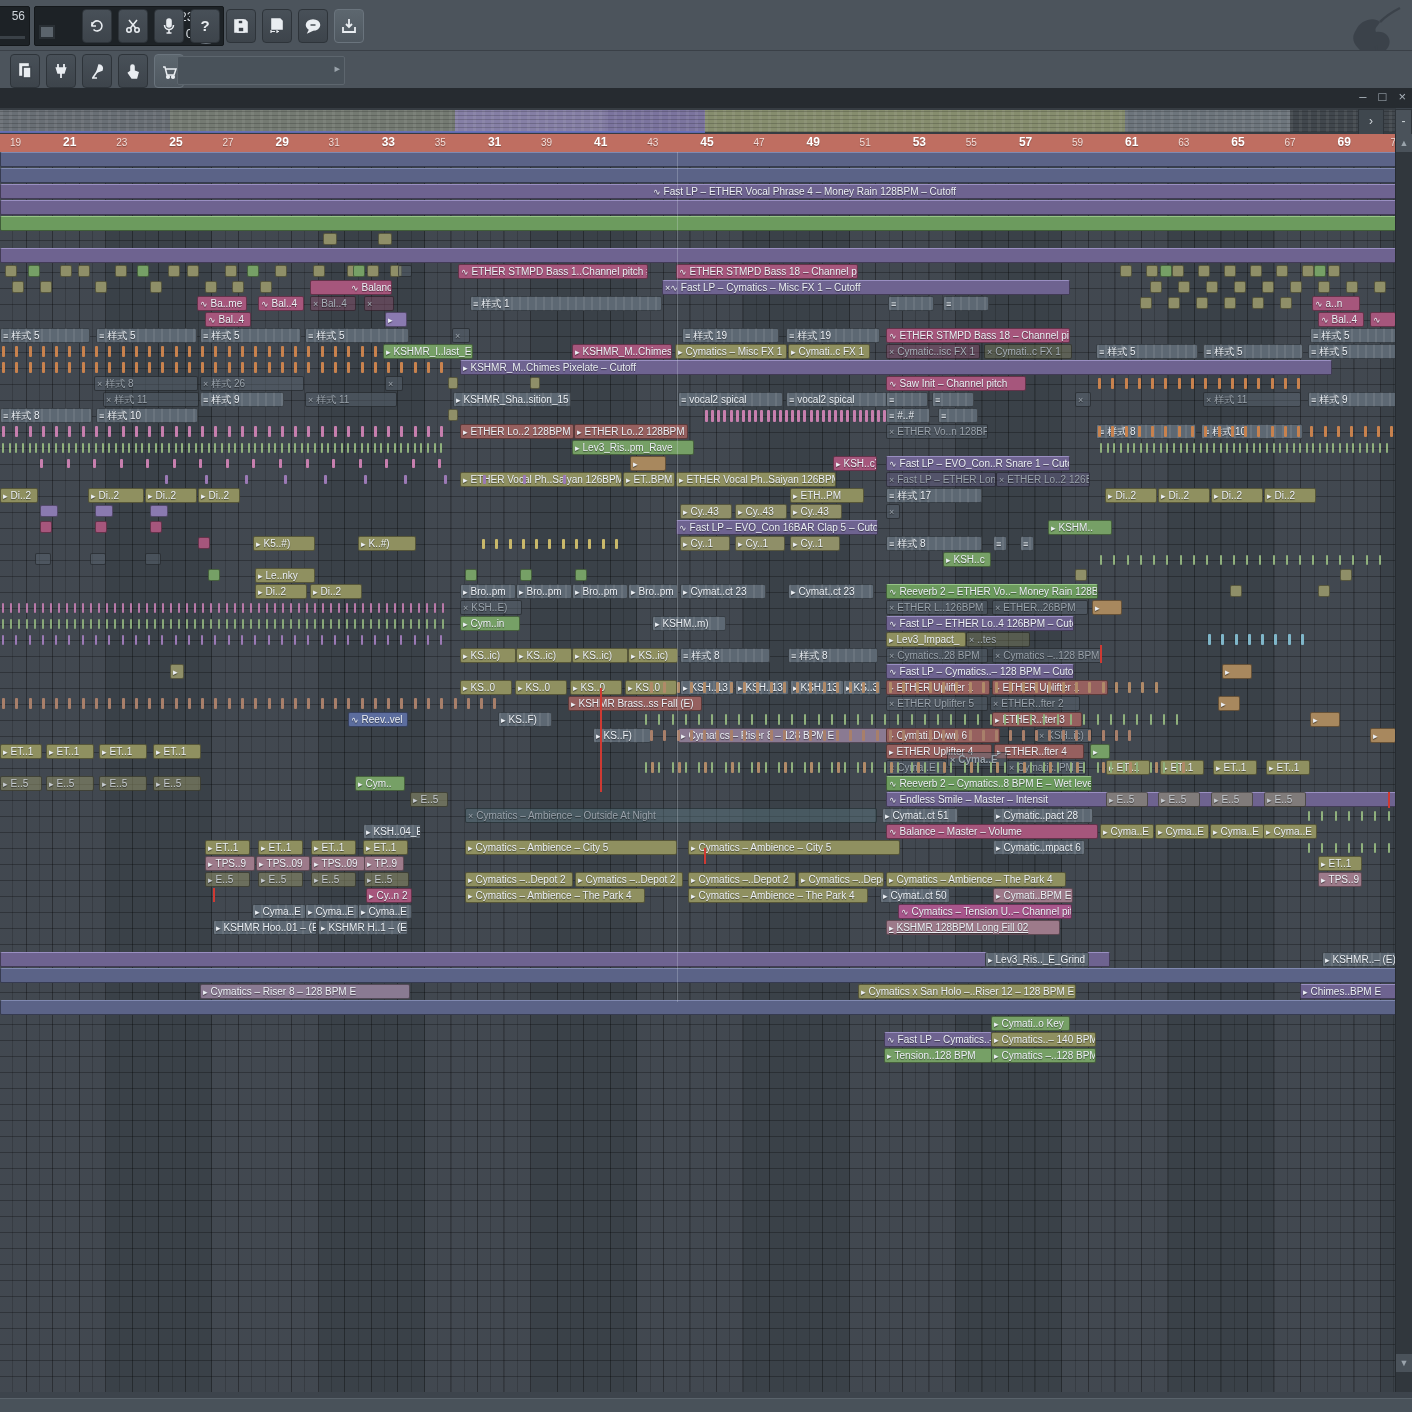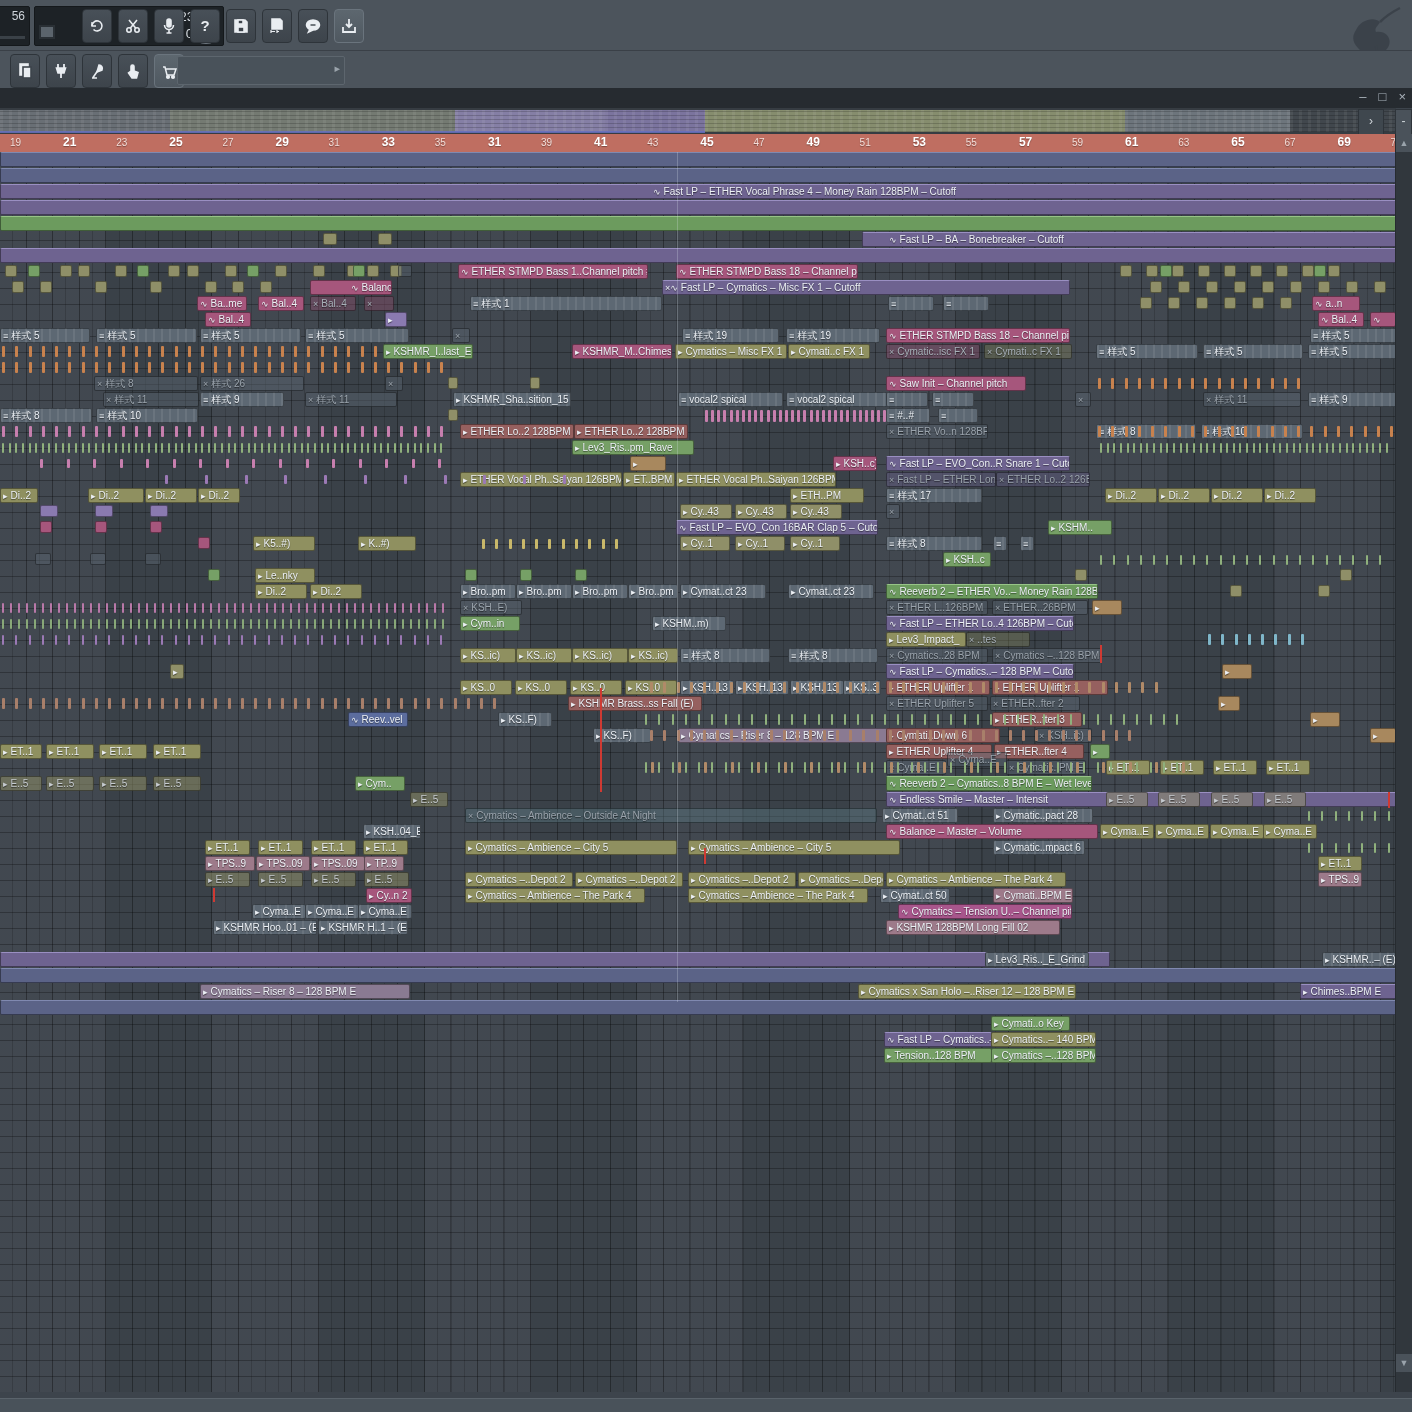--- a/index.html
+++ b/index.html
@@ -276,21 +276,20 @@
         <div class="rnum" style="left: 1337.5px;">69</div>
         <div class="rnum small" style="left: 1390.6px;">71</div>
       </div>
 
     <div id="tracks">
         <div class="clip c-slate" style="left: 0px; top: 0px; width: 1397px;"></div>
         <div class="clip c-slate" style="left: 0px; top: 16px; width: 1397px;"></div>
         <div class="clip c-purpleL" style="left: 0px; top: 32px; width: 1397px;"><span style="margin-left: 650px; display: inline-block; white-space: nowrap;"><span class="ic">∿</span><span>Fast LP – ETHER Vocal Phrase 4 – Money Rain 128BPM – Cutoff</span></span></div>
         <div class="clip c-purpleL" style="left: 0px; top: 48px; width: 1397px;"></div>
         <div class="clip c-greenL" style="left: 0px; top: 64px; width: 1397px;"></div>
-        <div class="clip c-purpleL" style="left: 862px; top: 80px; width: 535px;"><span style="margin-left: 24px; display: inline-block; white-space: nowrap;"><span class="ic">∿</span><span>Fast LP – BA – Bonebreaker – Cutoff</span></span></div>
         <div class="clip c-purpleL" style="left: 0px; top: 96px; width: 1397px;"></div>
         <div class="clip c-pink" style="left: 458px; top: 112px; width: 190px;"><span style="display: inline-block; white-space: nowrap;"><span class="ic">∿</span><span>ETHER STMPD Bass 1..Channel pitch #2</span></span></div>
         <div class="clip c-pink" style="left: 676px; top: 112px; width: 182px;"><span style="display: inline-block; white-space: nowrap;"><span class="ic">∿</span><span>ETHER STMPD Bass 18 – Channel pitch</span></span></div>
         <div class="clip c-pink" style="left: 310px; top: 128px; width: 82px; padding-left: 40px;"><span style="display: inline-block; white-space: nowrap;"><span class="ic">∿</span><span>Balanc..olume</span></span></div>
         <div class="clip c-purpleL" style="left: 662px; top: 128px; width: 408px;"><span style="display: inline-block; white-space: nowrap;"><span class="ic">×∿</span><span>Fast LP – Cymatics – Misc FX 1 – Cutoff</span></span></div>
         <div class="clip c-pink" style="left: 197px; top: 144px; width: 50px;"><span style="display: inline-block; white-space: nowrap;"><span class="ic">∿</span><span>Ba..me</span></span></div>
         <div class="clip c-pink" style="left: 258px; top: 144px; width: 46px;"><span style="display: inline-block; white-space: nowrap;"><span class="ic">∿</span><span>Bal..4</span></span></div>
         <div class="clip c-pinkG" style="left: 310px; top: 144px; width: 46px;"><span style="display: inline-block; white-space: nowrap;"><span class="ic">×</span><span>Bal..4</span></span></div>
         <div class="clip c-pinkG" style="left: 364px; top: 144px; width: 30px;"><span style="display: inline-block; white-space: nowrap;"><span class="ic">×</span><span></span></span></div>
         <div class="clip c-gray" style="left: 470px; top: 144px; width: 192px;"><span style="display: inline-block; white-space: nowrap;"><span class="ic">≡</span><span>样式 1</span></span></div>
@@ -312,20 +311,21 @@
         <div class="clip c-gray" style="left: 1310px; top: 176px; width: 87px;"><span style="display: inline-block; white-space: nowrap;"><span class="ic">≡</span><span>样式 5</span></span></div>
         <div class="clip c-dgreen" style="left: 383px; top: 192px; width: 90px;"><span style="display: inline-block; white-space: nowrap;"><span class="ic">▸</span><span>KSHMR_I..last_E</span></span></div>
         <div class="clip c-pink" style="left: 572px; top: 192px; width: 100px;"><span style="display: inline-block; white-space: nowrap;"><span class="ic">▸</span><span>KSHMR_M..Chimes</span></span></div>
         <div class="clip c-olive" style="left: 675px; top: 192px; width: 112px;"><span style="display: inline-block; white-space: nowrap;"><span class="ic">▸</span><span>Cymatics – Misc FX 1</span></span></div>
         <div class="clip c-olive" style="left: 788px; top: 192px; width: 82px;"><span style="display: inline-block; white-space: nowrap;"><span class="ic">▸</span><span>Cymati..c FX 1</span></span></div>
         <div class="clip c-pinkG" style="left: 886px; top: 192px; width: 94px;"><span style="display: inline-block; white-space: nowrap;"><span class="ic">×</span><span>Cymatic..isc FX 1</span></span></div>
         <div class="clip c-oliveG" style="left: 984px; top: 192px; width: 88px;"><span style="display: inline-block; white-space: nowrap;"><span class="ic">×</span><span>Cymati..c FX 1</span></span></div>
         <div class="clip c-gray" style="left: 1096px; top: 192px; width: 102px;"><span style="display: inline-block; white-space: nowrap;"><span class="ic">≡</span><span>样式 5</span></span></div>
         <div class="clip c-gray" style="left: 1203px; top: 192px; width: 100px;"><span style="display: inline-block; white-space: nowrap;"><span class="ic">≡</span><span>样式 5</span></span></div>
         <div class="clip c-gray" style="left: 1308px; top: 192px; width: 89px;"><span style="display: inline-block; white-space: nowrap;"><span class="ic">≡</span><span>样式 5</span></span></div>
+        <div class="clip c-purpleL" style="left: 460px; top: 208px; width: 872px;"><span style="display: inline-block; white-space: nowrap;"><span class="ic">▸</span><span>KSHMR_M..Chimes Pixelate – Cutoff</span></span></div>
         <div class="clip c-grayG" style="left: 94px; top: 224px; width: 104px;"><span style="display: inline-block; white-space: nowrap;"><span class="ic">×</span><span>样式 8</span></span></div>
         <div class="clip c-grayG" style="left: 200px; top: 224px; width: 104px;"><span style="display: inline-block; white-space: nowrap;"><span class="ic">×</span><span>样式 26</span></span></div>
         <div class="clip c-grayG" style="left: 385px; top: 224px; width: 18px;"><span style="display: inline-block; white-space: nowrap;"><span class="ic">×</span><span></span></span></div>
         <div class="clip c-pink" style="left: 886px; top: 224px; width: 140px;"><span style="display: inline-block; white-space: nowrap;"><span class="ic">∿</span><span>Saw Init – Channel pitch</span></span></div>
         <div class="clip c-grayG" style="left: 103px; top: 240px; width: 96px;"><span style="display: inline-block; white-space: nowrap;"><span class="ic">×</span><span>样式 11</span></span></div>
         <div class="clip c-gray" style="left: 200px; top: 240px; width: 84px;"><span style="display: inline-block; white-space: nowrap;"><span class="ic">≡</span><span>样式 9</span></span></div>
         <div class="clip c-grayG" style="left: 305px; top: 240px; width: 92px;"><span style="display: inline-block; white-space: nowrap;"><span class="ic">×</span><span>样式 11</span></span></div>
         <div class="clip c-gray" style="left: 453px; top: 240px; width: 118px;"><span style="display: inline-block; white-space: nowrap;"><span class="ic">▸</span><span>KSHMR_Sha..sition_15</span></span></div>
         <div class="clip c-gray" style="left: 678px; top: 240px; width: 105px;"><span style="display: inline-block; white-space: nowrap;"><span class="ic">≡</span><span>vocal2 spical</span></span></div>
         <div class="clip c-gray" style="left: 786px; top: 240px; width: 105px;"><span style="display: inline-block; white-space: nowrap;"><span class="ic">≡</span><span>vocal2 spical</span></span></div>
@@ -431,21 +431,21 @@
         <div class="clip c-grayG" style="left: 1036px; top: 576px; width: 56px;"><span style="display: inline-block; white-space: nowrap;"><span class="ic">×</span><span>KSH..ic)</span></span></div>
         <div class="clip c-tan" style="left: 1370px; top: 576px; width: 26px;"><span style="display: inline-block; white-space: nowrap;"><span class="ic">▸</span><span></span></span></div>
         <div class="clip c-olive" style="left: 0px; top: 592px; width: 42px;"><span style="display: inline-block; white-space: nowrap;"><span class="ic">▸</span><span>ET..1</span></span></div>
         <div class="clip c-olive" style="left: 46px; top: 592px; width: 48px;"><span style="display: inline-block; white-space: nowrap;"><span class="ic">▸</span><span>ET..1</span></span></div>
         <div class="clip c-olive" style="left: 99px; top: 592px; width: 48px;"><span style="display: inline-block; white-space: nowrap;"><span class="ic">▸</span><span>ET..1</span></span></div>
         <div class="clip c-olive" style="left: 153px; top: 592px; width: 48px;"><span style="display: inline-block; white-space: nowrap;"><span class="ic">▸</span><span>ET..1</span></span></div>
         <div class="clip c-dred" style="left: 886px; top: 592px; width: 106px;"><span style="display: inline-block; white-space: nowrap;"><span class="ic">▸</span><span>ETHER Uplifter 4</span></span></div>
         <div class="clip c-dred" style="left: 994px; top: 592px; width: 90px;"><span style="display: inline-block; white-space: nowrap;"><span class="ic">▸</span><span>ETHER..fter 4</span></span></div>
         <div class="clip c-dgreen" style="left: 1090px; top: 592px; width: 20px;"><span style="display: inline-block; white-space: nowrap;"><span class="ic">▸</span><span></span></span></div>
         <div class="clip c-grayG" style="left: 886px; top: 608px; width: 60px;"><span style="display: inline-block; white-space: nowrap;"><span class="ic">×</span><span>Cyma..E</span></span></div>
-        <div class="clip c-grayG" style="left: 947px; top: 600px; width: 60px;"><span style="display: inline-block; white-space: nowrap;"><span class="ic">×</span><span>Cyma..E</span></span></div>
+        <div class="clip c-grayG" style="left: 947px; top: 600px; width: 60px; font-weight: bold;"><span style="display: inline-block; white-space: nowrap;"><span class="ic">×</span><span>Cyma..E</span></span></div>
         <div class="clip c-grayG" style="left: 1006px; top: 608px; width: 80px;"><span style="display: inline-block; white-space: nowrap;"><span class="ic">×</span><span>Cymatic..PM E</span></span></div>
         <div class="clip c-olive" style="left: 1106px; top: 608px; width: 44px;"><span style="display: inline-block; white-space: nowrap;"><span class="ic">▸</span><span>ET..1</span></span></div>
         <div class="clip c-olive" style="left: 1160px; top: 608px; width: 44px;"><span style="display: inline-block; white-space: nowrap;"><span class="ic">▸</span><span>ET..1</span></span></div>
         <div class="clip c-olive" style="left: 1213px; top: 608px; width: 44px;"><span style="display: inline-block; white-space: nowrap;"><span class="ic">▸</span><span>ET..1</span></span></div>
         <div class="clip c-olive" style="left: 1266px; top: 608px; width: 44px;"><span style="display: inline-block; white-space: nowrap;"><span class="ic">▸</span><span>ET..1</span></span></div>
         <div class="clip c-khakiG" style="left: 0px; top: 624px; width: 42px;"><span style="display: inline-block; white-space: nowrap;"><span class="ic">▸</span><span>E..5</span></span></div>
         <div class="clip c-khakiG" style="left: 46px; top: 624px; width: 48px;"><span style="display: inline-block; white-space: nowrap;"><span class="ic">▸</span><span>E..5</span></span></div>
         <div class="clip c-khakiG" style="left: 99px; top: 624px; width: 48px;"><span style="display: inline-block; white-space: nowrap;"><span class="ic">▸</span><span>E..5</span></span></div>
         <div class="clip c-khakiG" style="left: 153px; top: 624px; width: 48px;"><span style="display: inline-block; white-space: nowrap;"><span class="ic">▸</span><span>E..5</span></span></div>
         <div class="clip c-dgreen" style="left: 355px; top: 624px; width: 50px;"><span style="display: inline-block; white-space: nowrap;"><span class="ic">▸</span><span>Cym..</span></span></div>
@@ -491,21 +491,21 @@
         <div class="clip c-olive" style="left: 465px; top: 736px; width: 180px;"><span style="display: inline-block; white-space: nowrap;"><span class="ic">▸</span><span>Cymatics – Ambience – The Park 4</span></span></div>
         <div class="clip c-olive" style="left: 688px; top: 736px; width: 180px;"><span style="display: inline-block; white-space: nowrap;"><span class="ic">▸</span><span>Cymatics – Ambience – The Park 4</span></span></div>
         <div class="clip c-gray" style="left: 880px; top: 736px; width: 70px;"><span style="display: inline-block; white-space: nowrap;"><span class="ic">▸</span><span>Cymat..ct 50</span></span></div>
         <div class="clip c-mauve" style="left: 993px; top: 736px; width: 80px;"><span style="display: inline-block; white-space: nowrap;"><span class="ic">▸</span><span>Cymati..BPM E</span></span></div>
         <div class="clip c-gray" style="left: 252px; top: 752px; width: 54px;"><span style="display: inline-block; white-space: nowrap;"><span class="ic">▸</span><span>Cyma..E</span></span></div>
         <div class="clip c-gray" style="left: 305px; top: 752px; width: 54px;"><span style="display: inline-block; white-space: nowrap;"><span class="ic">▸</span><span>Cyma..E</span></span></div>
         <div class="clip c-gray" style="left: 358px; top: 752px; width: 54px;"><span style="display: inline-block; white-space: nowrap;"><span class="ic">▸</span><span>Cyma..E</span></span></div>
         <div class="clip c-magenta" style="left: 898px; top: 752px; width: 174px;"><span style="display: inline-block; white-space: nowrap;"><span class="ic">∿</span><span>Cymatics – Tension U..– Channel pitch</span></span></div>
         <div class="clip c-gray" style="left: 213px; top: 768px; width: 104px;"><span style="display: inline-block; white-space: nowrap;"><span class="ic">▸</span><span>KSHMR Hoo..01 – (E)</span></span></div>
         <div class="clip c-gray" style="left: 318px; top: 768px; width: 90px;"><span style="display: inline-block; white-space: nowrap;"><span class="ic">▸</span><span>KSHMR H..1 – (E)</span></span></div>
-        <div class="clip c-mauve" style="left: 886px; top: 768px; width: 174px;"><span style="display: inline-block; white-space: nowrap;"><span class="ic">▸</span><span>KSHMR 128BPM Long Fill 02</span></span></div>
+        <div class="clip c-mauve" style="left: 886px; top: 768px; width: 174px;"><span style="display: inline-block; white-space: nowrap; text-decoration: underline;"><span class="ic">▸</span><span>KSHMR 128BPM Long Fill 02</span></span></div>
         <div class="clip c-purpleL" style="left: 0px; top: 800px; width: 1110px;"></div>
         <div class="clip c-gray" style="left: 985px; top: 800px; width: 104px;"><span style="display: inline-block; white-space: nowrap;"><span class="ic">▸</span><span>Lev3_Ris.._E_Grind</span></span></div>
         <div class="clip c-gray" style="left: 1322px; top: 800px; width: 74px;"><span style="display: inline-block; white-space: nowrap;"><span class="ic">▸</span><span>KSHMR..– (E)</span></span></div>
         <div class="clip c-slate" style="left: 0px; top: 816px; width: 1397px;"></div>
         <div class="clip c-mauveG" style="left: 200px; top: 832px; width: 210px;"><span style="display: inline-block; white-space: nowrap;"><span class="ic">▸</span><span>Cymatics – Riser 8 – 128 BPM E</span></span></div>
         <div class="clip c-olive" style="left: 858px; top: 832px; width: 218px;"><span style="display: inline-block; white-space: nowrap;"><span class="ic">▸</span><span>Cymatics x San Holo –..Riser 12 – 128 BPM E</span></span></div>
         <div class="clip c-purpleL" style="left: 1300px; top: 832px; width: 97px;"><span style="display: inline-block; white-space: nowrap;"><span class="ic">▸</span><span>Chimes..BPM E</span></span></div>
         <div class="clip c-slate" style="left: 0px; top: 848px; width: 1397px;"></div>
         <div class="clip c-dgreen" style="left: 991px; top: 864px; width: 79px;"><span style="display: inline-block; white-space: nowrap;"><span class="ic">▸</span><span>Cymati..o Key</span></span></div>
         <div class="clip c-purpleL" style="left: 884px; top: 880px; width: 108px;"><span style="display: inline-block; white-space: nowrap;"><span class="ic">∿</span><span>Fast LP – Cymatics..–</span></span></div>

